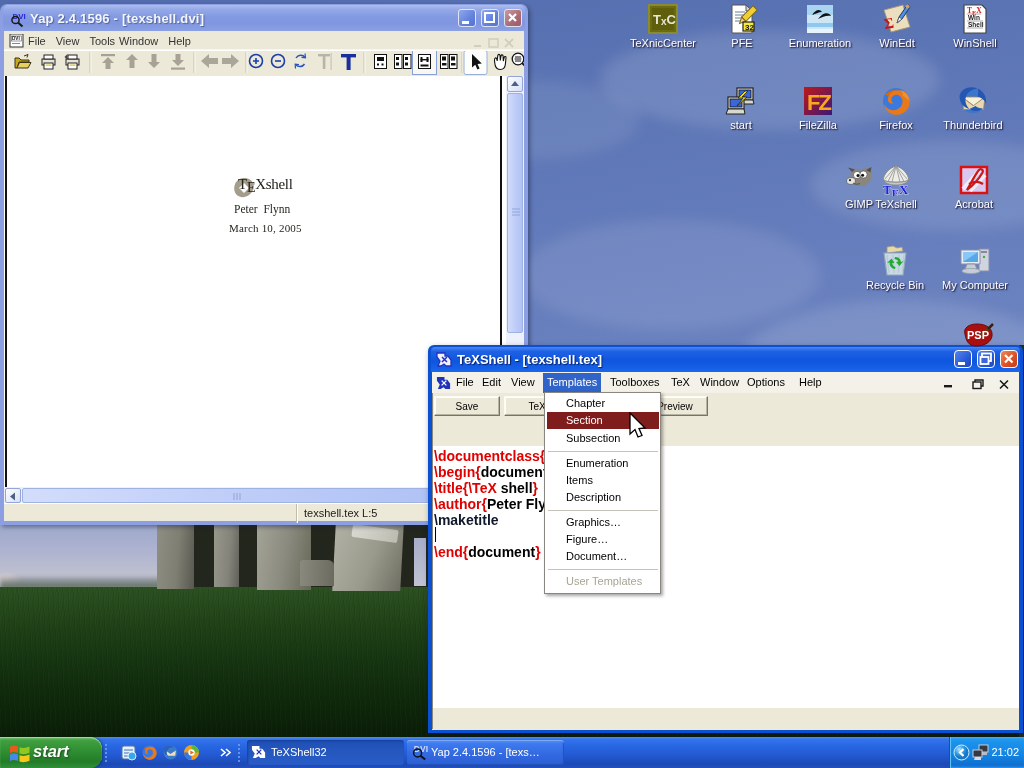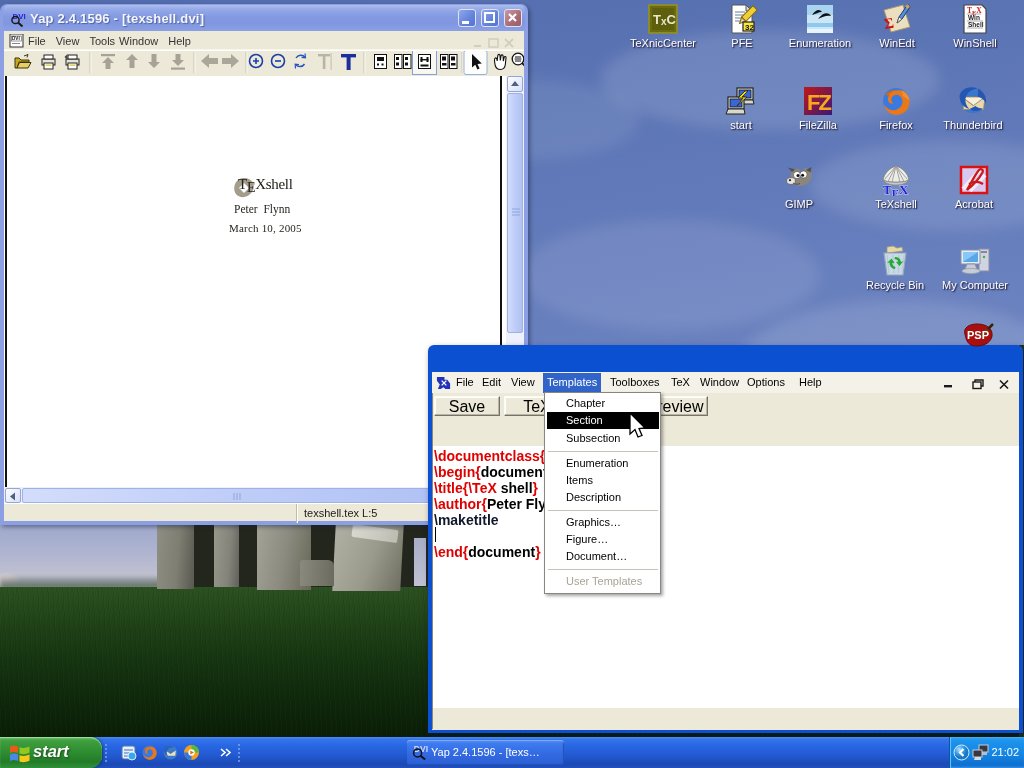--- a/index.html
+++ b/index.html
@@ -46,21 +46,21 @@
 
 
 #txs { left:428px; top:345px; width:595px; height:388px; background:#0a50d0; border-radius:6px 6px 0 0;
   box-shadow:2px 3px 6px rgba(10,20,50,0.5); }
 #txs-title { left:3px; top:2px; width:589px; height:25px; border-radius:4px 4px 0 0;
   background:linear-gradient(180deg,#4a86f4 0%, #1e61e4 18%, #0f55dd 55%, #1660e8 85%, #1a67ee 100%);
   color:#fff; font-weight:bold; font-size:13px; }
 #txs-title .t { position:absolute; left:26px; top:5px; text-shadow:1px 1px 1px rgba(0,20,80,0.8); }
 #txs-body { left:4px; top:27px; width:587px; height:358px; background:#ece9d8; }
 
-.btn3d { position:absolute; background:#ece9d8; border:1px solid; border-color:#fdfbf5 #77736a #77736a #fdfbf5; box-shadow:inset -1px -1px 0 #b8b4a4, inset 1px 1px 0 #fff; font-size:16px; text-align:center; color:#000; }
+.btn3d { position:absolute; background:#ece9d8; border:1px solid; border-color:#fdfbf5 #77736a #77736a #fdfbf5; box-shadow:inset -1px -1px 0 #b8b4a4, inset 1px 1px 0 #fff; font-size:10px; text-align:center; color:#000; }
 
 
 #ddmenu { left:544px; top:392px; width:117px; height:202px; background:#fff; border:1px solid #88867e; box-shadow:2px 2px 3px rgba(60,60,60,0.45); font-size:11px; color:#000; z-index:30; }
 #ddmenu .mi { position:absolute; left:2px; width:112px; height:17px; line-height:17px; padding-left:19px; }
 #ddmenu .sep { position:absolute; left:3px; width:110px; height:1px; background:#c6c3bb; }
 
 
 #taskbar { left:0; top:737px; width:1024px; height:31px;
   background:linear-gradient(180deg,#4b8cf5 0%, #3374eb 8%, #2866e2 30%, #2258cf 62%, #1c49b4 88%, #2051c0 100%); z-index:60; }
 #start { position:absolute; left:0; top:0; width:102px; height:31px; border-radius:0 12px 12px 0;
@@ -206,21 +206,21 @@
     <ellipse cx="16" cy="16" rx="12.5" ry="12" fill="#3a76cc"></ellipse>
     <path d="M5 12 l11 8.5 l12 -8.5 l-1.5 12.5 l-20 0 z" fill="#e8d8b0" stroke="#a08858" stroke-width="0.8"></path>
     <path d="M5 12 h23 l-11.5 8.5 z" fill="#f8f0d8" stroke="#a08858" stroke-width="0.8"></path>
     <path d="M2.5 11 C4 3.5 13 0.5 20.5 3.5 C14.5 4.5 10.5 7 9 11.5 C7.5 16 9 20.5 12.5 24 C6.5 22.5 2.5 17.5 2.5 11 Z" fill="#2456b4"></path>
     <path d="M20.5 3.5 C26.5 6 30 12 29 18.5 C27 14.5 24.5 12.5 20.5 11.5 C21.5 8.8 21.5 6 20.5 3.5 Z" fill="#2456b4"></path>
     <path d="M12.5 24 C17 27 22.5 26.5 26 23.5 C22.5 23.5 20 22.5 18.5 21 Z" fill="#2456b4"></path>
   </svg></div>
   <div class="lbl">Thunderbird</div>
 </div>
 
-<div class="dico" style="left:761px; top:164px;">
+<div class="dico" style="left:821px; top:164px;">
   <div class="ic"><svg width="32" height="32" viewBox="0 0 32 32">
     <path d="M8 15 C6 8 11 4 16 5 L18 7.5 L21 4.5 C27 3 30 8 28.5 13 C27 19 23 22 17 22 C12 22 9 20 8 15 Z" fill="#8a867c"></path>
     <path d="M9 8 L5 3.5 L12 5.5 Z" fill="#55514a"></path>
     <path d="M23 6 L28.5 3 L27.5 8.5 Z" fill="#55514a"></path>
     <circle cx="14" cy="11" r="3.6" fill="#fff" stroke="#444" stroke-width="0.6"></circle>
         <circle cx="20.5" cy="10.5" r="3.6" fill="#fff" stroke="#444" stroke-width="0.6"></circle>
     <circle cx="15" cy="11.6" r="1.5" fill="#111"></circle>
         <circle cx="19.6" cy="11.2" r="1.5" fill="#111"></circle>
     <ellipse cx="8" cy="17" rx="4.4" ry="3.4" fill="#e8e6e0" stroke="#555" stroke-width="0.7"></ellipse>
     <circle cx="7" cy="16.2" r="1.1" fill="#222"></circle>
@@ -489,20 +489,43 @@
       <div class="abs" style="left:292px; top:0px; width:1px; height:19px; background:#c0bcab;"></div>
       <div class="abs" style="left:293px; top:0px; width:1px; height:19px; background:#fff;"></div>
       <div class="abs" style="left:300px; top:3px;">texshell.tex L:5</div>
       <div class="abs" style="left:426px; top:0px; width:1px; height:19px; background:#c0bcab;"></div>
       <div class="abs" style="left:427px; top:0px; width:1px; height:19px; background:#fff;"></div>
     </div>
   </div>
 </div>
 
 <div class="abs" id="txs">
+  <div class="abs" id="txs-title">
+    <svg class="abs" style="left:5px;top:4px;" width="17" height="17" viewBox="0 0 17 17">
+      <path d="M1 2 h8 v3 h3 l3 4 v6 h-5 l-2 -2 l-3 2 h-3 l2 -5 l-3 -4 z" fill="#f0f0ff" stroke="#2233bb" stroke-width="1.3"></path>
+      <path d="M6 6 l5 5 M11 6 l-5 5" stroke="#2233bb" stroke-width="1.5"></path>
+    </svg>
+    <span class="t">TeXShell - [texshell.tex]</span>
+    <div class="capbtn" style="left:523px; top:3px; border-color:#fff; background:linear-gradient(135deg,#5585ec 0%,#2a5ad8 60%,#1d46bc 100%); border-radius:4px;">
+      <svg width="16" height="16">
+          <rect x="3" y="11" width="7" height="3" fill="#fff"></rect>
+        </svg>
+      </div>
+    <div class="capbtn" style="left:546px; top:3px; border-color:#fff; background:linear-gradient(135deg,#5585ec 0%,#2a5ad8 60%,#1d46bc 100%); border-radius:4px;">
+      <svg width="16" height="16">
+          <rect x="4" y="2.5" width="9" height="7.5" fill="none" stroke="#fff" stroke-width="1.8"></rect>
+          <rect x="2.5" y="6" width="8" height="7" fill="#3a66d8" stroke="#fff" stroke-width="1.8"></rect>
+        </svg>
+      </div>
+    <div class="capbtn" style="left:569px; top:3px; border-color:#fff; background:linear-gradient(135deg,#ea8a5a 0%,#dd5226 55%,#c23d15 100%); border-radius:4px;">
+      <svg width="16" height="16">
+          <path d="M4 4 L11.5 11.5 M11.5 4 L4 11.5" stroke="#fff" stroke-width="2.2"></path>
+        </svg>
+      </div>
+  </div>
   <div class="abs" id="txs-body">
 
     <div class="abs" style="left:0; top:0; width:587px; height:22px; background:#f4f2e8; border-bottom:1px solid #d8d4c4;">
       <svg class="abs" style="left:4px;top:3px;" width="16" height="16" viewBox="0 0 17 17">
         <path d="M1 2 h8 v3 h3 l3 4 v6 h-5 l-2 -2 l-3 2 h-3 l2 -5 l-3 -4 z" fill="#2233bb"></path>
         <path d="M6 6 l5 5 M11 6 l-5 5" stroke="#fff" stroke-width="1.4"></path>
       </svg>
       <div class="menubar" style="left:0; top:0px; width:587px; height:22px; color:#000;">
         <span class="abs" style="left:24px; top:4px;">File</span>
           <span class="abs" style="left:50px; top:4px;">Edit</span>
@@ -542,21 +565,21 @@
       <div class="abs" style="left:2.5px; top:81px; width:1.5px; height:15px; background:#000;"></div>
       <div class="abs" style="left:2px; top:98px; white-space:pre; color:#e00000;">\end{<span style="color:#000;">document</span>}</div>
     </div>
     <div class="abs" style="left:0; top:21px; width:1px; height:336px; background:#8a877c;"></div>
 
   </div>
 </div>
 
 <div class="abs" id="ddmenu">
   <div class="mi" style="top:2px;">Chapter</div>
-  <div class="mi" style="top:19px; background:#000000; color:#fff;">Section</div>
+  <div class="mi" style="top:19px; background:#7f1d1d; color:#fff;">Section</div>
   <div class="mi" style="top:37px;">Subsection</div>
   <div class="sep" style="top:58px;"></div>
   <div class="mi" style="top:62px;">Enumeration</div>
   <div class="mi" style="top:79px;">Items</div>
   <div class="mi" style="top:96px;">Description</div>
   <div class="sep" style="top:117px;"></div>
   <div class="mi" style="top:121px;">Graphics…</div>
   <div class="mi" style="top:138px;">Figure…</div>
   <div class="mi" style="top:155px;">Document…</div>
   <div class="sep" style="top:176px;"></div>
@@ -610,20 +633,27 @@
       <path d="M3 4 l4 3.5 l-4 3.5 M8 4 l4 3.5 l-4 3.5" stroke="#fff" stroke-width="1.6" fill="none"></path>
     </svg>
   <svg style="position:absolute; left:236px; top:3px;" width="8" height="26">
       <circle cx="3" cy="5" r="1" fill="#7aa6f2"></circle>
       <circle cx="3" cy="9" r="1" fill="#7aa6f2"></circle>
       <circle cx="3" cy="13" r="1" fill="#7aa6f2"></circle>
       <circle cx="3" cy="17" r="1" fill="#7aa6f2"></circle>
       <circle cx="3" cy="21" r="1" fill="#7aa6f2"></circle>
     </svg>
 
+  <div class="tbtn" id="tb1" style="left:247px; width:157px; background:linear-gradient(180deg,#1e4fb4 0%,#2456be 40%,#2a5cc8 100%); box-shadow:inset 1px 1px 2px #16409a;">
+    <svg style="position:absolute; left:4px; top:4px;" width="16" height="16" viewBox="0 0 17 17">
+      <path d="M1 2 h8 v3 h3 l3 4 v6 h-5 l-2 -2 l-3 2 h-3 l2 -5 l-3 -4 z" fill="#fff"></path>
+      <path d="M6 6 l5 5 M11 6 l-5 5" stroke="#2233bb" stroke-width="1.4"></path>
+    </svg>
+    <span class="tx">TeXShell32</span>
+  </div>
   <div class="tbtn" id="tb2" style="left:407px; width:157px;">
     <svg style="position:absolute; left:4px; top:3px;" width="17" height="18" viewBox="0 0 18 18">
       <text x="3" y="9" font-size="9" font-weight="bold" fill="#c8d8ff" font-family="Liberation Sans">DVI</text>
       <circle cx="7" cy="10" r="4.2" fill="none" stroke="#111" stroke-width="1.6"></circle>
       <line x1="10" y1="13" x2="15" y2="17" stroke="#111" stroke-width="2.2"></line>
     </svg>
     <span class="tx">Yap 2.4.1596 - [texs…</span>
   </div>
 
   <div id="tray">

